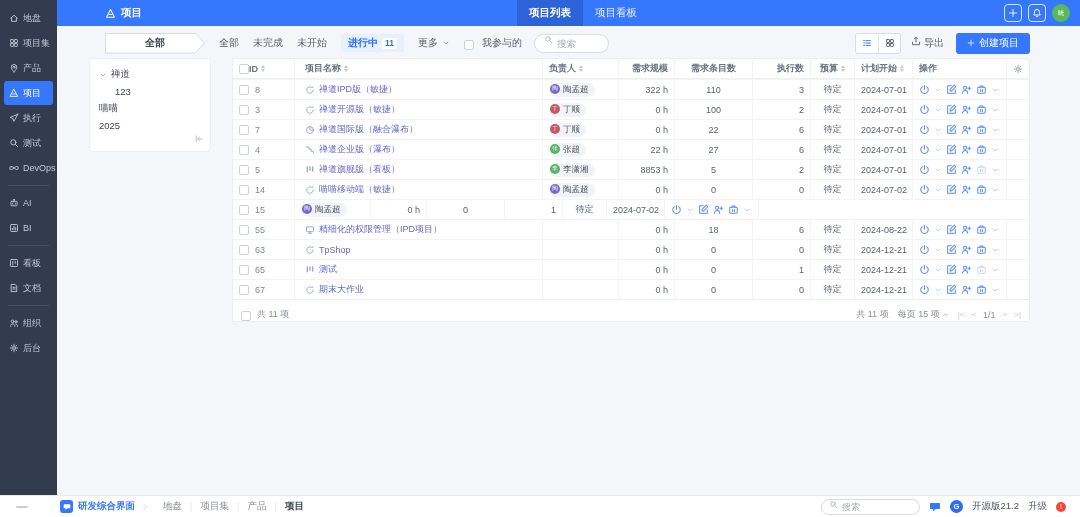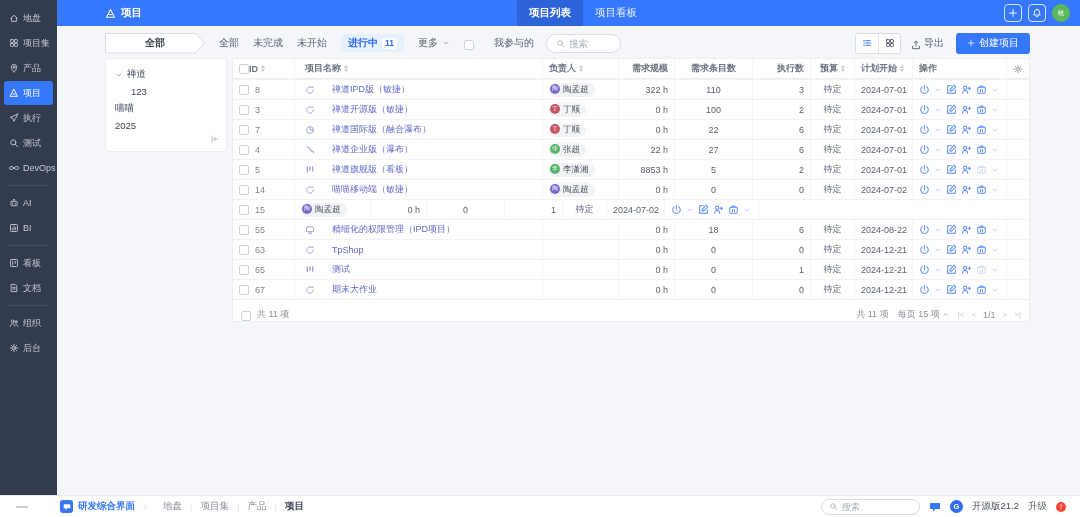--- a/index.html
+++ b/index.html
@@ -32,39 +32,39 @@
   
   .toolbar{position:absolute;left:48px;right:50px;top:6px;height:22px;display:flex;align-items:center}
   .scope{position:relative;width:100px;height:21px;margin-right:14px;cursor:pointer}
   .scope .bgc{position:absolute;inset:0;background:#d9dce3;clip-path:polygon(0 0,calc(100% - 10px) 0,100% 50%,calc(100% - 10px) 100%,0 100%)}
   .scope .fgc{position:absolute;inset:1px;background:#fff;clip-path:polygon(0 0,calc(100% - 9px) 0,100% 50%,calc(100% - 9px) 100%,0 100%);display:flex;align-items:center;justify-content:center;font-size:10px;font-weight:700;color:#3c4353}
   .filters{display:flex;align-items:center}
   .filter{margin-right:14px;font-size:10px;color:#596070;display:flex;align-items:center;gap:4px;cursor:pointer;white-space:nowrap}
   .filter.active{background:#e7f0ff;color:#2e6cf6;font-weight:700;padding:2px 7px;border-radius:3px}
   .filter .count{background:#fff;color:#2e6cf6;font-size:8.5px;font-weight:700;padding:0 3px;border-radius:2px;line-height:11px}
   .filter .ic svg{width:8px;height:8px;color:#8a8f9c}
-  .participate{display:flex;align-items:flex-end;gap:20px;font-size:10px;color:#596070;margin-right:12px;cursor:pointer}
+  .participate{display:flex;align-items:flex-end;gap:8px;font-size:10px;color:#596070;margin-right:12px;cursor:pointer}
   .cb{display:inline-block;width:10px;height:10px;border:1px solid #ccd1da;border-radius:2px;background:#fff;flex:none}
-  .search-pill{display:inline-flex;align-items:center;gap:4px;border:1px solid #d8dce3;border-radius:10px;height:19px;padding:0 9px;background:#fff;color:#a6acb8}
+  .search-pill{display:inline-flex;gap:4px;border:1px solid #d8dce3;border-radius:10px;height:19px;padding:0 9px;background:#fff;color:#a6acb8}
   .search-pill .ic svg{width:9px;height:9px}
   .search-pill input{border:0;outline:0;width:42px;font-size:9.5px;color:#596070;background:transparent;font-family:inherit}
   .search-pill input::placeholder{color:#a6acb8}
   .tb-spacer{flex:1}
   .segmented{display:flex;border:1px solid #d8dce3;border-radius:3px;background:#fff;margin-right:10px}
   .seg{width:22px;height:19px;display:flex;align-items:center;justify-content:center;color:#4a5160;cursor:pointer}
   .seg+.seg{border-left:1px solid #e3e6ec}
   .seg.active{color:#2e6cf6}
   .seg svg{width:10px;height:10px}
-  .export{display:flex;align-items:flex-end;gap:3px;font-size:10px;color:#596070;margin-right:12px;cursor:pointer}
+  .export{display:flex;align-items:flex-start;gap:3px;font-size:10px;color:#596070;margin-right:12px;cursor:pointer}
   .export .ic svg{width:10px;height:10px}
   .create-btn{border:0;display:flex;align-items:center;gap:4px;background:#3577fd;color:#fff;font-size:10px;height:21px;padding:0 11px;border-radius:3px;cursor:pointer;font-family:inherit}
   .create-btn .ic svg{width:8px;height:8px}
 
   
-  .tree-card{position:absolute;left:48px;top:32px;width:122px;height:94px;background:#fff;border:1px solid #eceef2;border-radius:4px;padding:7px 9px;font-size:9.5px;color:#3c4353}
+  .tree-card{position:absolute;left:32px;top:32px;width:122px;height:94px;background:#fff;border:1px solid #eceef2;border-radius:4px;padding:7px 9px;font-size:9.5px;color:#3c4353}
   .tree-item{height:17px;display:flex;align-items:center;gap:4px;cursor:pointer}
   .tree-item.lv1{padding-left:16px}
   .tree-item .ic svg{width:8px;height:8px;color:#8a8f9c}
   .collapse{position:absolute;right:6px;bottom:5px;color:#b7bcc6;cursor:pointer}
   .collapse svg{width:10px;height:10px}
 
   
   .table-card{position:absolute;left:175px;top:32px;width:798px;background:#fff;border:1px solid #eceef2;border-radius:2px}
   .t-row{display:flex;height:20px;align-items:stretch;font-size:9px;color:#596070}
   #tbody .t-row{border-top:1px solid #f1f3f6}
@@ -77,21 +77,21 @@
   .c-items{width:78px;justify-content:center}
   .c-execs{width:58px;justify-content:flex-end}
   .c-budget{width:44px;justify-content:center}
   .c-start{width:58px}
   .c-actions{width:94px;gap:4px}
   .c-gear{width:22px;justify-content:center;border-right:0;color:#9aa1ae}
   .c-gear svg{width:10px;height:10px}
   .idt{color:#7e8594;margin-left:6px}
   .ticon{display:flex;color:#9aa0d8}
   .ticon svg{width:10px;height:10px}
-  .plink{color:#6468c8;margin-left:17px;cursor:pointer}
+  .plink{color:#6468c8;margin-left:4px;cursor:pointer}
   .chip{display:inline-flex;align-items:flex-start;gap:3px;background:#f2f3f5;border-radius:8px;padding:1px 6px 1px 1px;font-size:8.5px;color:#4a5160;cursor:pointer}
   .av{width:10px;height:10px;border-radius:50%;color:#fff;font-size:5.5px;display:flex;align-items:center;justify-content:center;flex:none}
   .sort{display:inline-flex;flex-direction:column;gap:1px;margin-left:3px;cursor:pointer}
   .sort i{width:0;height:0;border-left:2.5px solid transparent;border-right:2.5px solid transparent}
   .sort .up{border-bottom:3px solid #c2c7d1}
   .sort .dn{border-top:3px solid #c2c7d1}
   .act{color:#5a8df8;display:inline-flex;cursor:pointer}
   .act svg{width:11px;height:11px}
   .act.small{color:#9fbdf9}
   .act.small svg{width:8px;height:8px}

